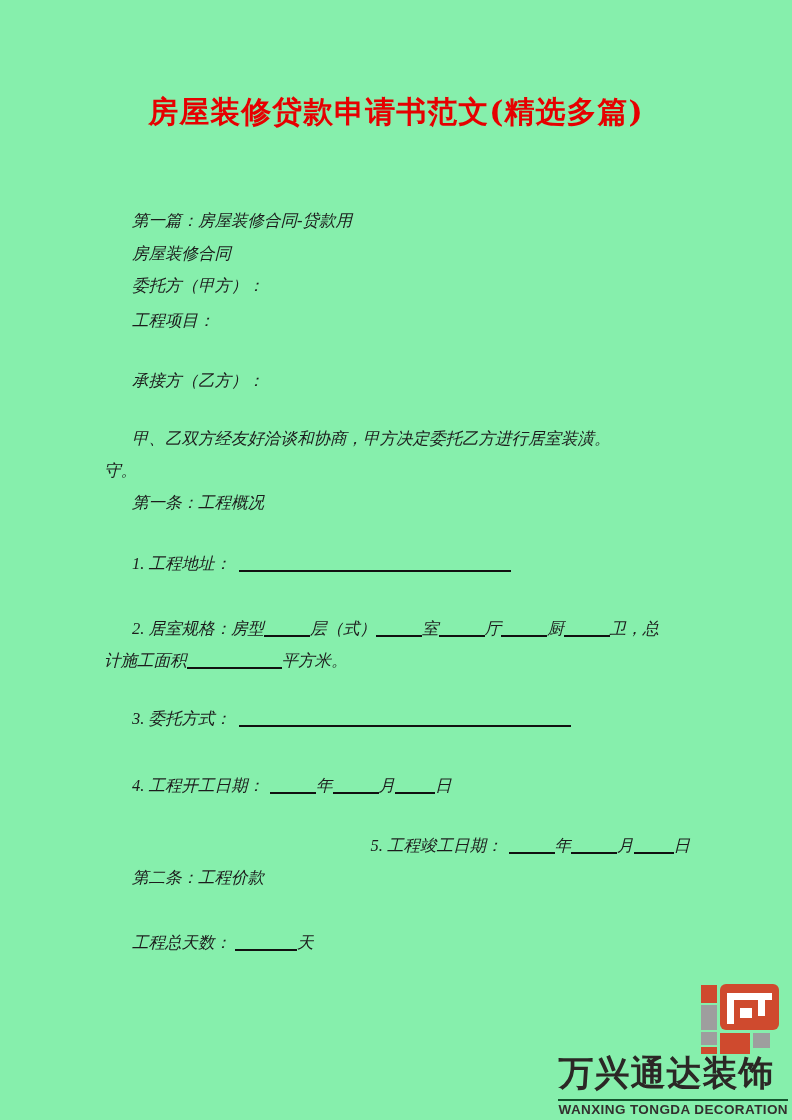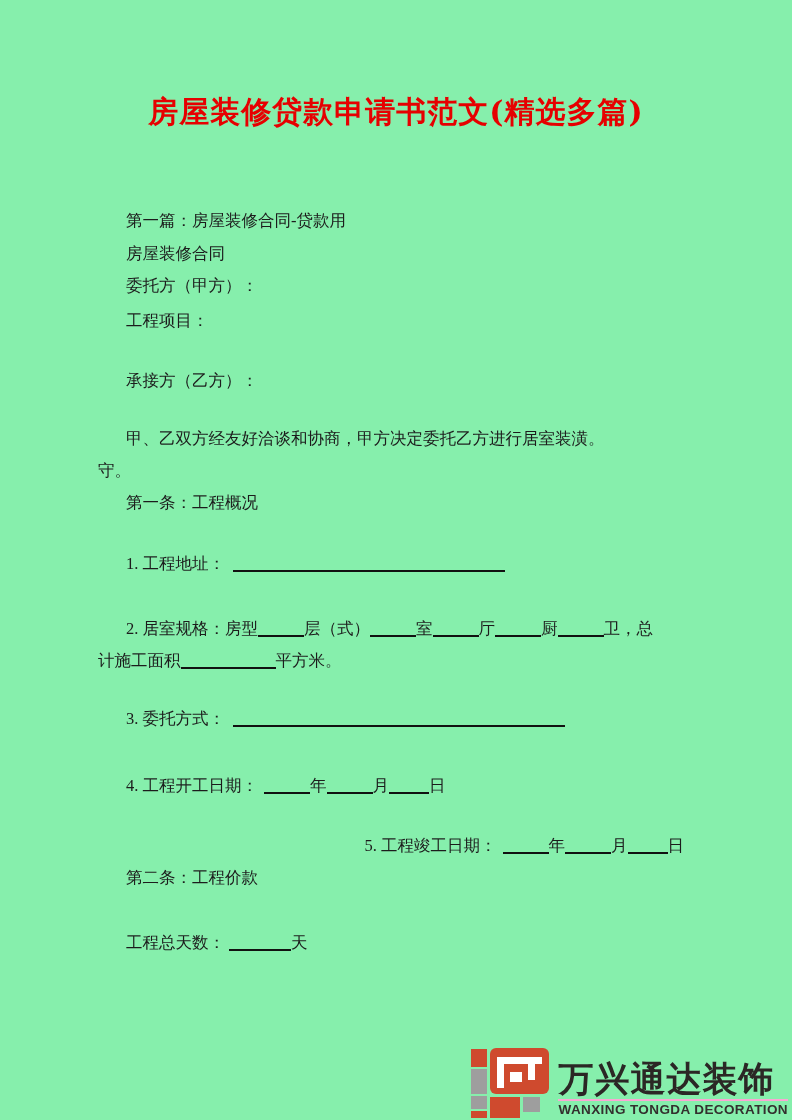--- a/index.html
+++ b/index.html
@@ -15,63 +15,65 @@
     top:92px;left:0;right:0;
     text-align:center;
     font-size:30px;
     font-weight:bold;
     letter-spacing:1px;
     color:var(--title-red,#e60000);
     font-family:"DejaVu Serif","Liberation Serif",serif;
   }
   .doc{
     position:absolute;
-    top:205px;left:98px;
+    top:205px;left:104px;
     width:586px;
     color:#1c1c1c;
+    font-style:italic;
   }
   .line{
     height:32px;
     line-height:32px;
     font-size:16.5px;
     white-space:nowrap;
   }
   .blank{
     display:inline-block;
     height:14px;
     border-bottom:2px solid #111111;
     vertical-align:-3px;
   }
   .logo{
     position:absolute;
     right:4px;bottom:2px;
     display:flex;
     align-items:flex-end;
+    flex-direction:column;
   }
   .logo-mark{width:78px;height:70px;margin-right:9px;}
   .logo-text{display:flex;flex-direction:column;justify-content:flex-end;}
   .logo-cn{
     font-family:"Liberation Sans","DejaVu Sans",sans-serif;
     font-weight:900;
     font-size:35px;
     line-height:38px;
     color:#2b2725;
     letter-spacing:1px;
     white-space:nowrap;
   }
   .logo-en{
     font-family:"Liberation Sans","DejaVu Sans",sans-serif;
     font-weight:bold;
     font-size:13.5px;
     line-height:17px;
     color:#33302e;
     letter-spacing:0.4px;
     white-space:nowrap;
-    border-top:2px solid #f9a8d4;
-    margin-top:1px;
+    border-top:2px solid #14532d;
+    margin-top:7px;
   }
   .lr{fill:var(--logo-red,#cf4a2e);}
   .lg{fill:var(--logo-gray,#9e9e9e);}
   .lw{fill:#ffffff;}
 </style>
 </head>
 <body>
 
 <div class="page">
 

